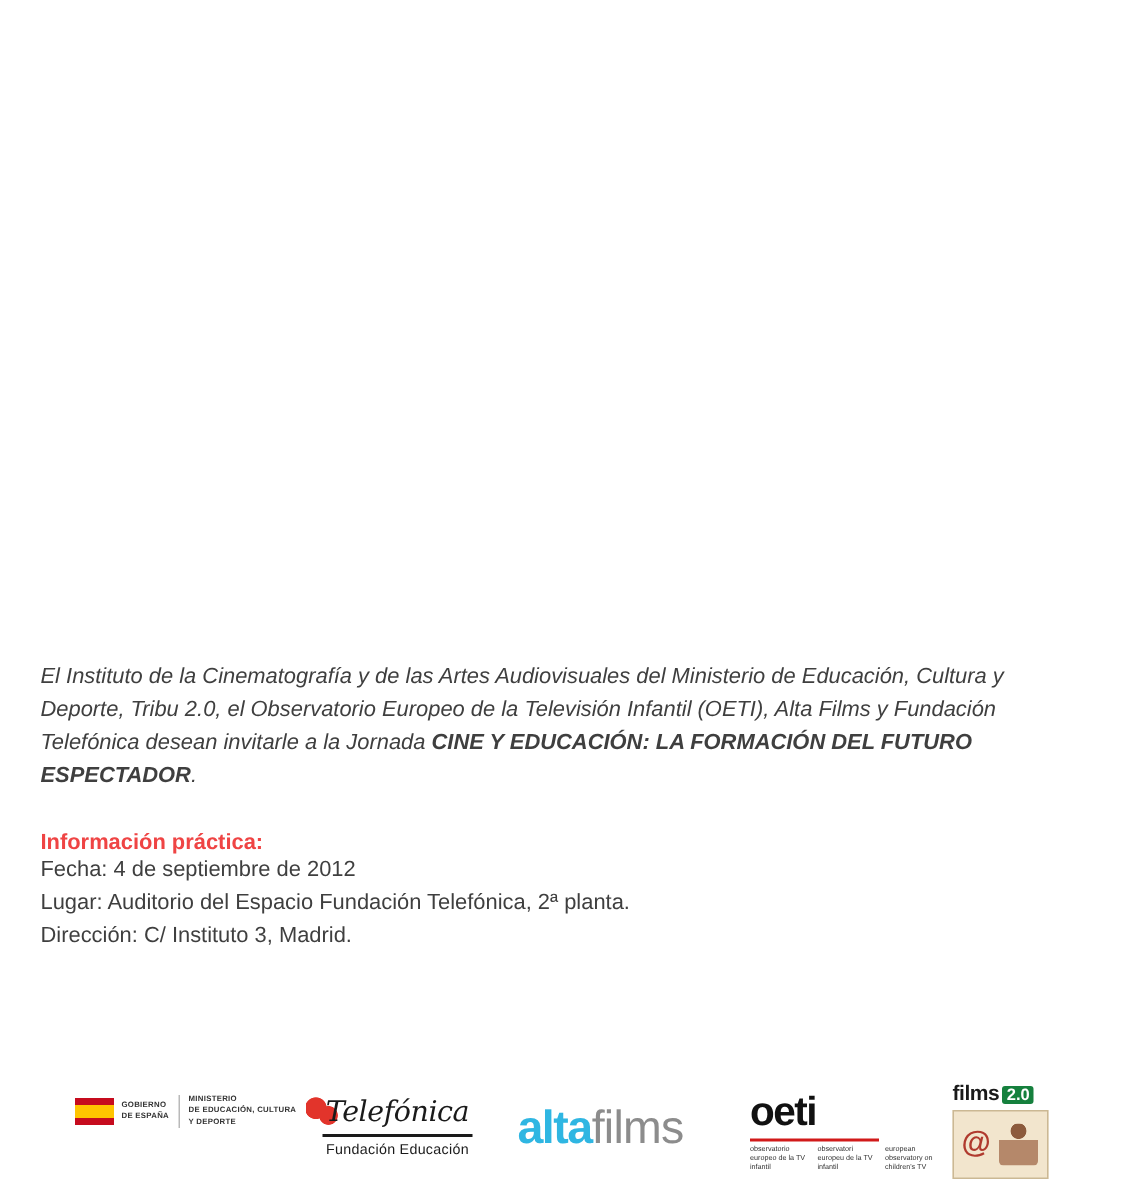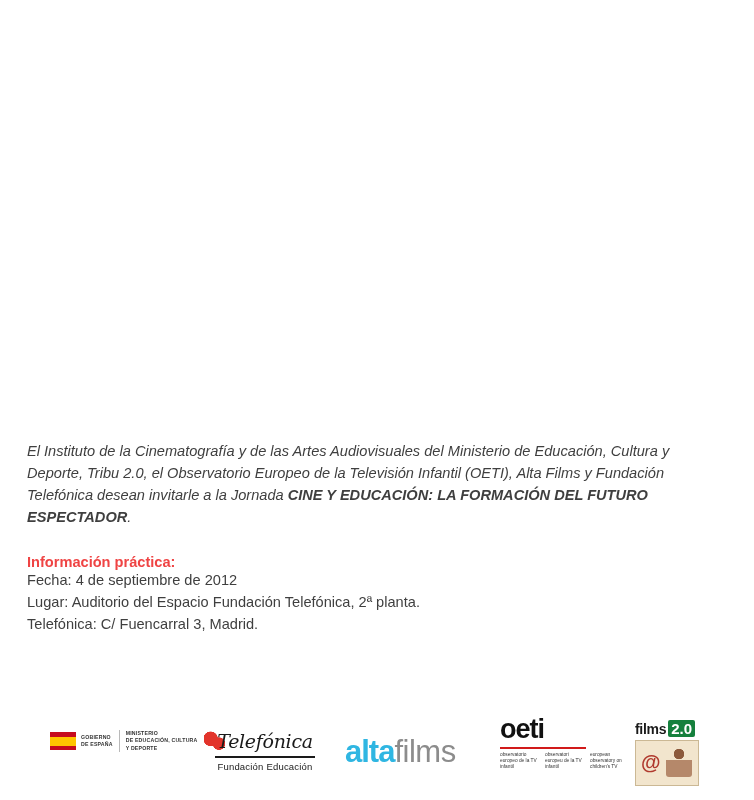--- a/index.html
+++ b/index.html
@@ -221,38 +221,38 @@
   
   .logo-alta { left: 345px; top: 22px; }
   .alta-alta {
     font-size: 31px; font-weight: bold; color: #2fb6e2; letter-spacing: -1px;
   }
   .alta-films {
     font-size: 31px; color: #8c8c8c; letter-spacing: -0.5px;
   }
 
   
-  .logo-oeti { left: 500px; top: 2px; }
+  .logo-oeti { left: 500px; top: 14px; }
   .oeti-word {
     font-size: 27px; font-weight: bold; color: #111; letter-spacing: -1px;
   }
   .oeti-rule { width: 86px; height: 1.5px; background: #d11a1a; margin: 2px 0 3px; }
   .oeti-cols { display: flex; gap: 7px; }
   .oeti-col { font-size: 4.8px; line-height: 1.35; color: #333; width: 38px; }
 
   
   .logo-tribu { left: 635px; top: 8px; }
   .tribu-word {
     font-size: 14px; font-weight: bold; color: #1a1a1a; letter-spacing: -0.3px;
   }
   .tribu-20 {
     display: inline-block;
     background: #15803d;
     color: #fff;
-    font-size: 15px;
+    font-size: 11px;
     font-weight: bold;
     padding: 0 3px;
     border-radius: 2px;
     margin-left: 2px;
   }
   .tribu-box {
     margin-top: 2px;
     width: 62px; height: 44px;
     background: #f2e5cd;
     border: 1px solid #cbb894;
@@ -296,21 +296,21 @@
     </div>
   </div>
 </div>
 
 <div class="content">
   <p class="paragraph"><span>El Instituto de la Cinematografía y de las Artes Audiovisuales del Ministerio de Educación, Cultura y Deporte, Tribu 2.0, el Observatorio Europeo de la Televisión Infantil (OETI), Alta Films y Fundación Telefónica desean invitarle a la Jornada </span><b>CINE Y EDUCACIÓN: LA FORMACIÓN DEL FUTURO ESPECTADOR</b><span>.</span></p>
 
   <div class="section-heading">Información práctica:</div>
   <div class="info-line">Fecha: 4 de septiembre de 2012</div>
   <div class="info-line">Lugar: Auditorio del Espacio Fundación Telefónica, 2ª planta.</div>
-  <div class="info-line">Telefónica: C/ Fuencarral 3, Madrid.</div>
+  <div class="info-line">Dirección: C/ Instituto 3, Madrid.</div>
 
 </div>
 
 <div class="logos">
 
   <div class="logo logo-gob">
     <div class="gob-flag"></div>
     <div class="gob-text">
       <div>GOBIERNO</div>
       <div>DE ESPAÑA</div>

